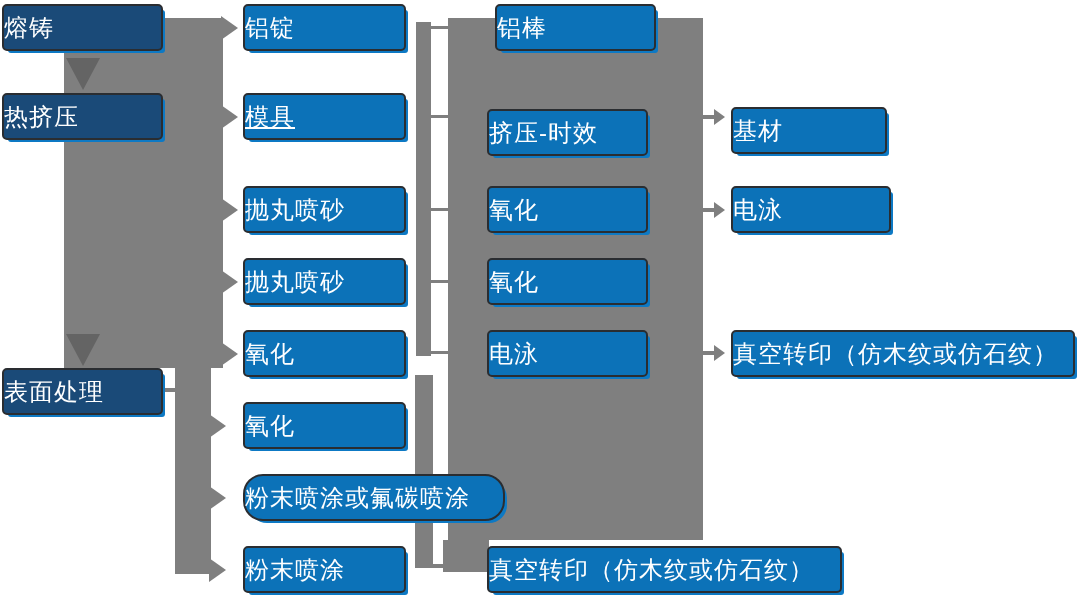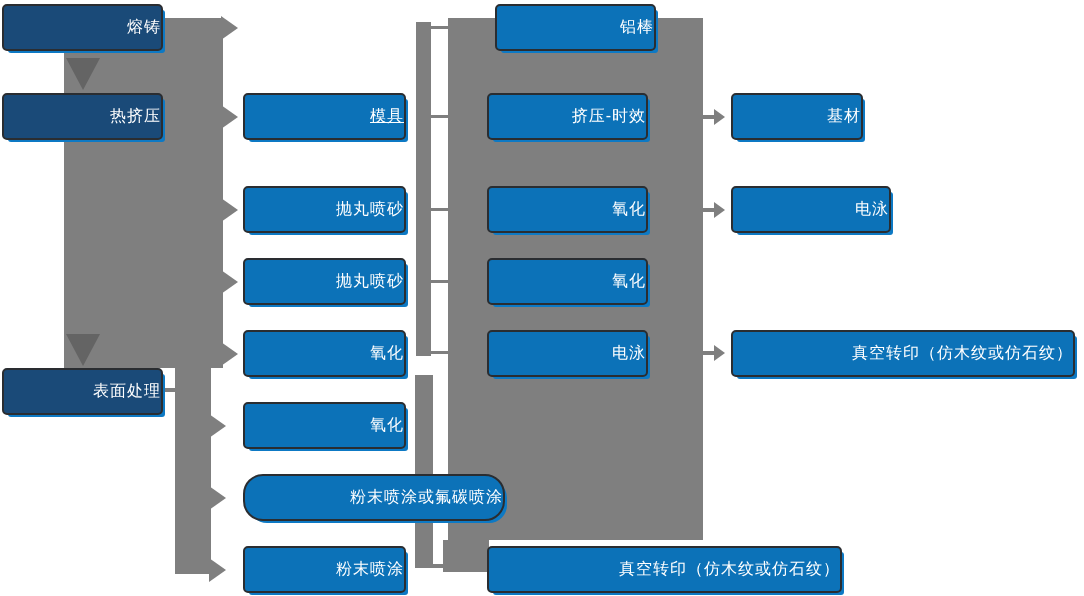--- a/index.html
+++ b/index.html
@@ -14,22 +14,22 @@
     border-left:17px solid #7f7f7f;}
   .arrow-right-small{position:absolute;width:0;height:0;
     border-top:8px solid transparent;border-bottom:8px solid transparent;
     border-left:11px solid #7f7f7f;}
   .arrow-down{position:absolute;width:0;height:0;
     border-left:17px solid transparent;border-right:17px solid transparent;
     border-top:32px solid #646464;}
   
   .node{
     position:absolute;height:47px;box-sizing:border-box;
-    display:flex;align-items:center;justify-content:flex-end;
-    color:#ffffff;font-size:16px;letter-spacing:1px;white-space:nowrap;
+    display:flex;align-items:center;justify-content:flex-start;
+    color:#ffffff;font-size:24px;letter-spacing:1px;white-space:nowrap;
     border:2px solid #2a2d31;border-radius:5px;
     background:#0c72b8;
     box-shadow:4px 4px 0 -2px #0d79c4;
     z-index:3;
   }
   .node.navy{background:#1a4a78;}
 </style>
 </head>
 <body>
 
@@ -74,20 +74,23 @@
   <div class="node navy" style="left:2px;top:4px;width:161px;">
       <span>熔铸</span>
     </div>
   <div class="node navy" style="left:2px;top:368px;width:161px;">
       <span>表面处理</span>
     </div>
   <div class="node navy" style="left:2px;top:93px;width:161px;">
       <span>热挤压</span>
     </div>
 
+  <div class="node" style="left:243px;top:4px;width:163px;">
+      <span>铝锭</span>
+    </div>
   <div class="node" style="left:243px;top:93px;width:163px;text-decoration:underline;">
       <span>模具</span>
     </div>
   <div class="node" style="left:243px;top:186px;width:163px;">
       <span>抛丸喷砂</span>
     </div>
   <div class="node" style="left:243px;top:258px;width:163px;">
       <span>抛丸喷砂</span>
     </div>
   <div class="node" style="left:243px;top:330px;width:163px;">
@@ -99,37 +102,37 @@
   <div class="node" style="left:243px;top:474px;width:262px;border-radius:20px;">
       <span>粉末喷涂或氟碳喷涂</span>
     </div>
   <div class="node" style="left:243px;top:546px;width:163px;">
       <span>粉末喷涂</span>
     </div>
 
   <div class="node" style="left:487px;top:4px;width:161px;margin-left:8px;">
       <span>铝棒</span>
     </div>
-  <div class="node" style="left:487px;top:93px;width:161px;">
+  <div class="node" style="left:487px;top:109px;width:161px;">
       <span>挤压-时效</span>
     </div>
   <div class="node" style="left:487px;top:186px;width:161px;">
       <span>氧化</span>
     </div>
   <div class="node" style="left:487px;top:258px;width:161px;">
       <span>氧化</span>
     </div>
   <div class="node" style="left:487px;top:330px;width:161px;">
       <span>电泳</span>
     </div>
   <div class="node" style="left:487px;top:546px;width:355px;">
       <span>真空转印（仿木纹或仿石纹）</span>
     </div>
 
-  <div class="node" style="left:731px;top:93px;width:132px;padding-left:20px;">
+  <div class="node" style="left:731px;top:107px;width:156px;">
       <span>基材</span>
     </div>
   <div class="node" style="left:731px;top:186px;width:160px;">
       <span>电泳</span>
     </div>
   <div class="node" style="left:731px;top:330px;width:344px;">
       <span>真空转印（仿木纹或仿石纹）</span>
     </div>
 
 </div>

